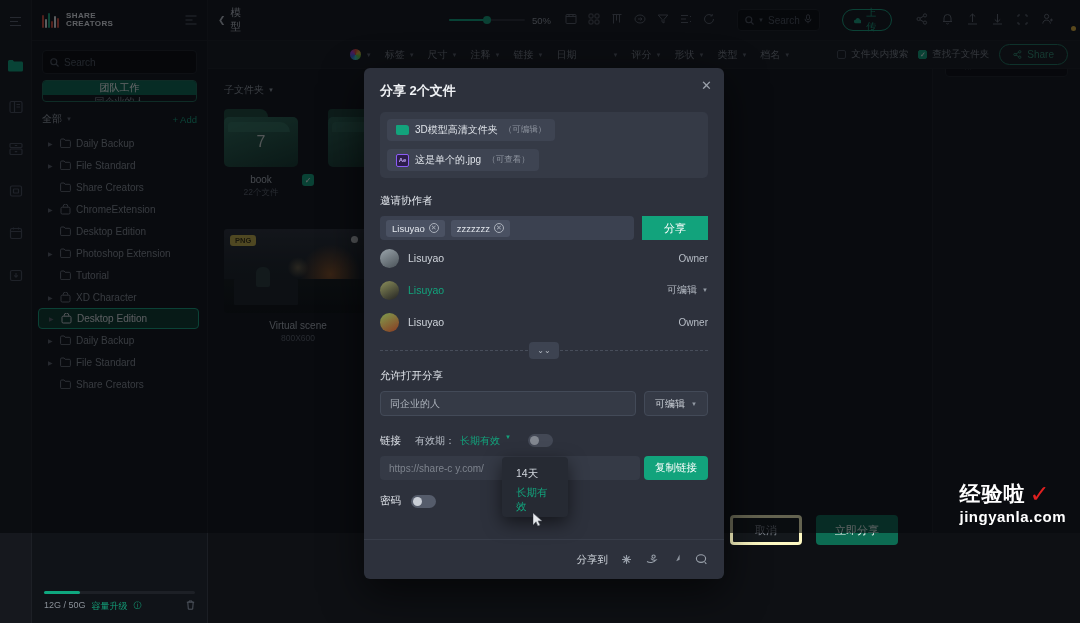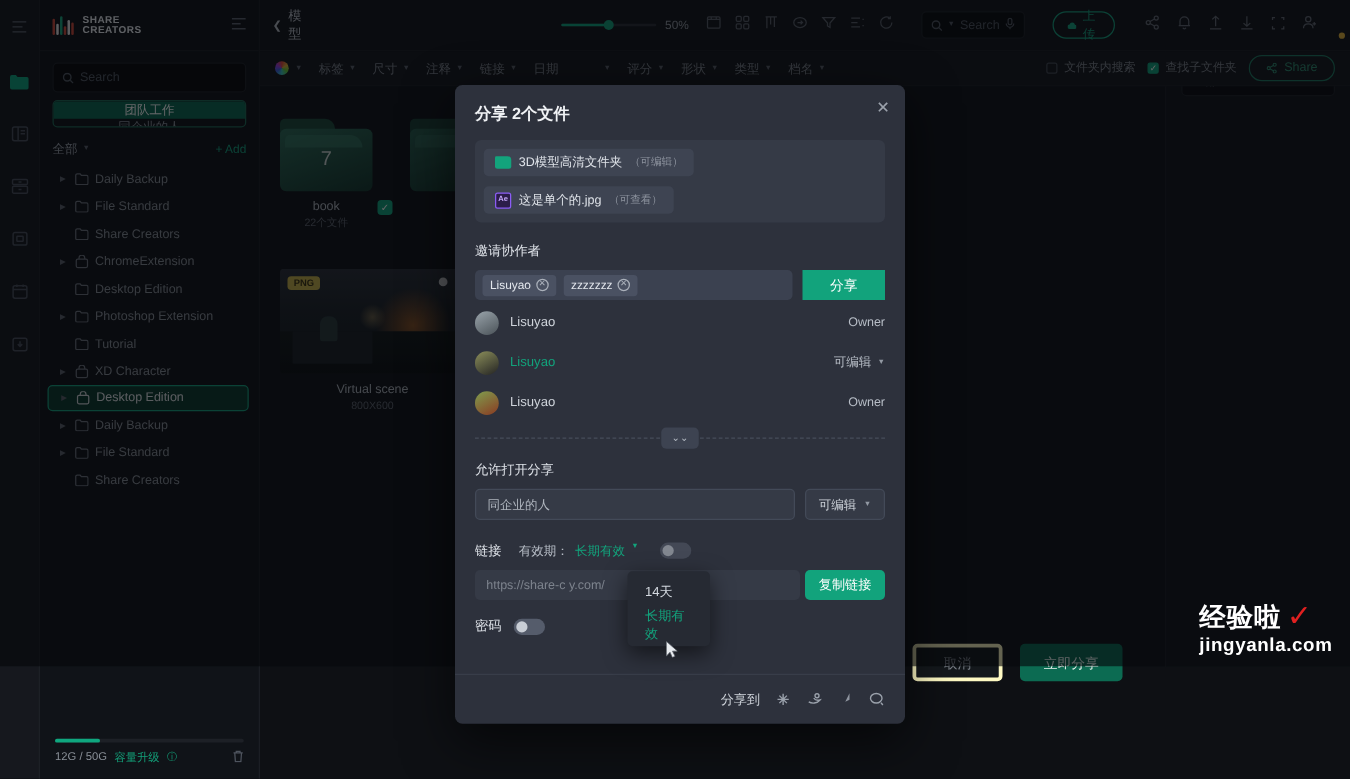--- a/index.html
+++ b/index.html
@@ -133,21 +133,21 @@
   }
   .avatar-top .dot {
     position: absolute; right: 0; bottom: 1px; width: 5px; height: 5px;
     border-radius: 50%; background: #e3b33a;
   }
 
   
   .filterbar {
     position: absolute; left: 208px; top: 41px; right: 148px; height: 28px;
     background: #15181d; border-bottom: 1px solid #1b1e24;
-    display: flex; align-items: center; padding: 0 12px; gap: 13px; z-index: 6;
+    display: flex; align-items: center; padding: 0 12px; gap: 13px; z-index: 6; justify-content: center;
   }
   .color-wheel {
     width: 11px; height: 11px; border-radius: 50%;
     background: conic-gradient(#e0453c,#e0b13c,#63c93c,#3cc9c0,#3c63e0,#9c3ce0,#e0453c);
   }
   .fl { font-size: 10px; color: #7e848d; display: flex; align-items: center; gap: 4px; }
   .fl .cv { font-size: 6px; color: #5c626c; }
   .fl.date { width: 62px; }
   .fl.date .cv { margin-left: auto; }
   .fbar-right {
@@ -808,20 +808,24 @@
         <circle cx="9" cy="2.4" r="1.6"></circle>
           <circle cx="2.6" cy="6" r="1.6"></circle>
           <circle cx="9" cy="9.6" r="1.6"></circle>
         <path d="M4 5.2l3.6-2M4 6.8l3.6 2"></path>
         </svg>
       <span>Share</span>
     </span>
   </div>
 
   <div class="content">
+    <div class="sub-head">
+      <span>子文件夹</span>
+      <span style="font-size:6px">▼</span>
+    </div>
 
     <div class="grid">
       <div class="card">
         <div class="folder">
           <div class="back-lip"></div>
           <div class="body">
               <span>7</span>
             </div>
           <div class="flap"></div>
         </div>

